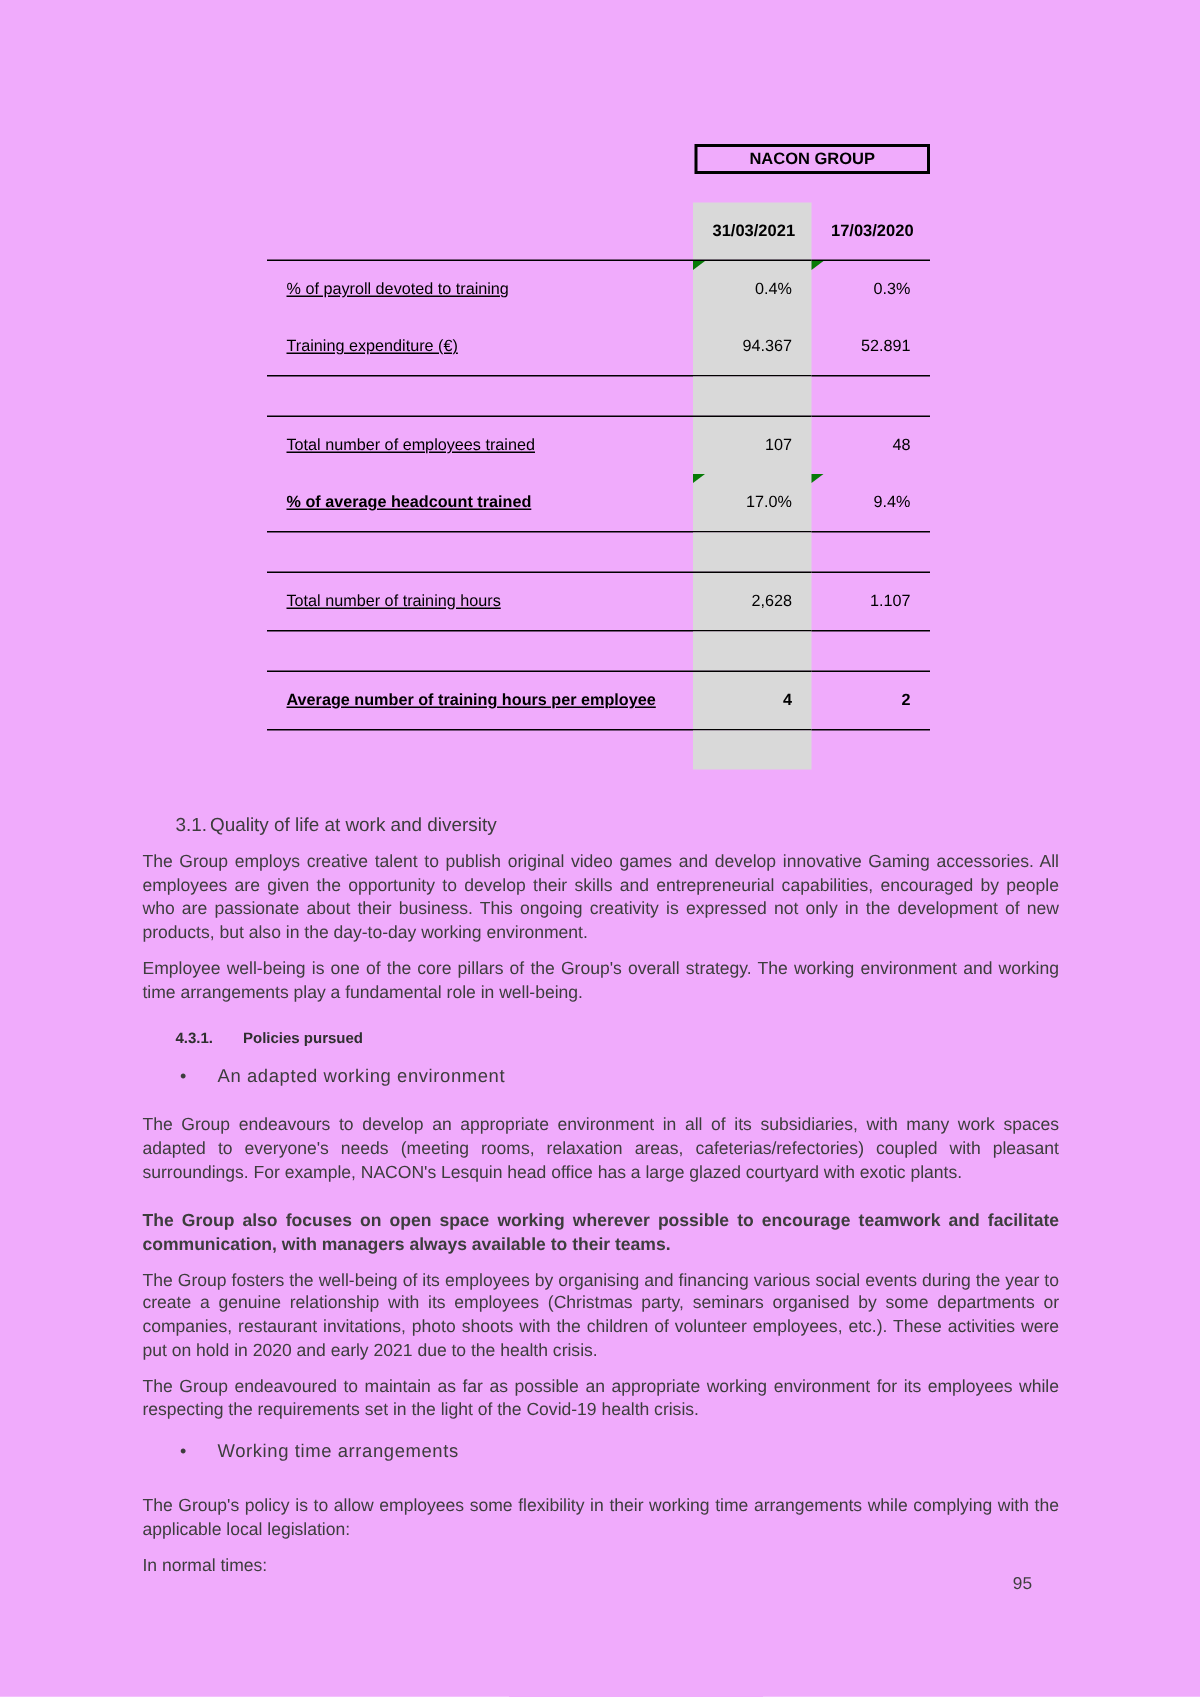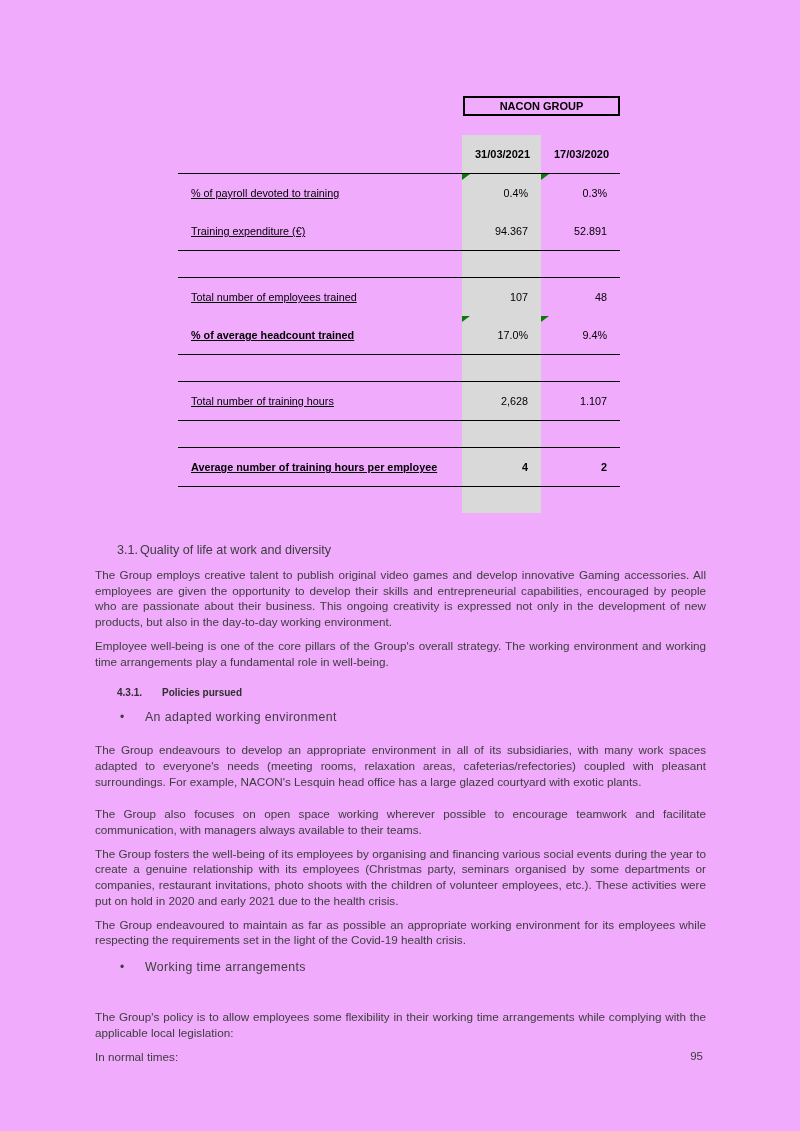--- a/index.html
+++ b/index.html
@@ -44,38 +44,38 @@
   }
 
   
   p.body {
     margin: 0; text-align: justify;
     font-size: 11.7px; line-height: 15.7px; color: #3d3d3d;
   }
   .mt8  { margin-top: 8px !important; }
   .mt9  { margin-top: 9px !important; }
   .mt16 { margin-top: 16px !important; }
-  .mt17 { margin-top: 17px !important; }
+  .mt17 { margin-top: 17px !important; font-weight: bold; }
   .mt18 { margin-top: 18px !important; }
   .h43 {
     margin: 30px 0 10px 22px;
     font-size: 12.6px; color: #3d3d3d;
   }
   .h43 .hnum { display: inline-block; width: 23px; }
   .h431 {
     margin: 18px 0 12px 22px;
     font-size: 10px; font-weight: bold; color: #2f2f2f;
   }
   .h431 .hnum { display: inline-block; width: 45px; font-weight: bold; }
   .bullet { display: flex; margin: 12px 0 0 25px; font-size: 12.3px; color: #3d3d3d; }
   .bullet .dot { width: 25px; font-size: 12px; }
   .bullet .btxt { letter-spacing: 0.4px; }
 
   .pagenum {
-    position: absolute; top: 1050px; right: 97px;
+    position: absolute; top: 1050px; right: 112px;
     font-size: 11.5px; color: #3d3d3d;
   }
 </style>
 </head>
 <body>
 
 <div class="page">
   <div class="content">
 
     <div class="table-area">
@@ -166,19 +166,19 @@
     <p class="body mt18">The Group endeavours to develop an appropriate environment in all of its subsidiaries, with many work spaces adapted to everyone's needs (meeting rooms, relaxation areas, cafeterias/refectories) coupled with pleasant surroundings. For example, NACON's Lesquin head office has a large glazed courtyard with exotic plants.</p>
     <p class="body mt17">The Group also focuses on open space working wherever possible to encourage teamwork and facilitate communication, with managers always available to their teams.</p>
     <p class="body mt8">The Group fosters the well-being of its employees by organising and financing various social events during the year to create a genuine relationship with its employees (Christmas party, seminars organised by some departments or companies, restaurant invitations, photo shoots with the children of volunteer employees, etc.). These activities were put on hold in 2020 and early 2021 due to the health crisis.</p>
     <p class="body mt8">The Group endeavoured to maintain as far as possible an appropriate working environment for its employees while respecting the requirements set in the light of the Covid-19 health crisis.</p>
 
     <div class="bullet">
       <span class="dot">•</span>
       <span class="btxt">Working time arrangements</span>
     </div>
 
-    <p class="body" style="margin-top:35px">The Group's policy is to allow employees some flexibility in their working time arrangements while complying with the applicable local legislation:</p>
+    <p class="body" style="margin-top:22px">The Group's policy is to allow employees some flexibility in their working time arrangements while complying with the applicable local legislation:</p>
     <p class="body mt9">In normal times:</p>
 
   </div>
 
   <div class="pagenum">95</div>
 </div>
 
 </body></html>

